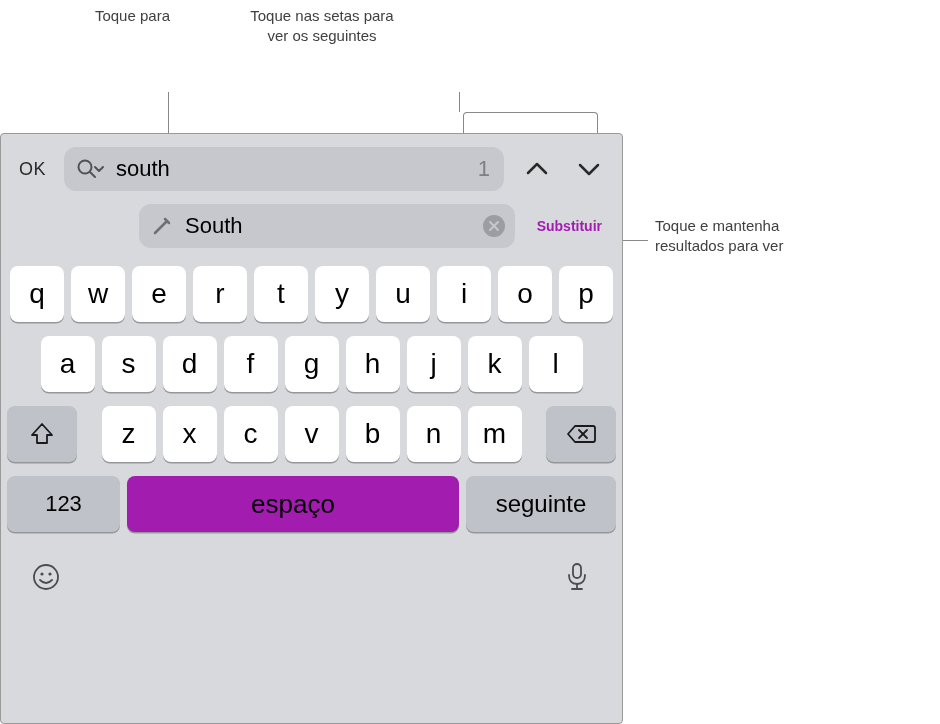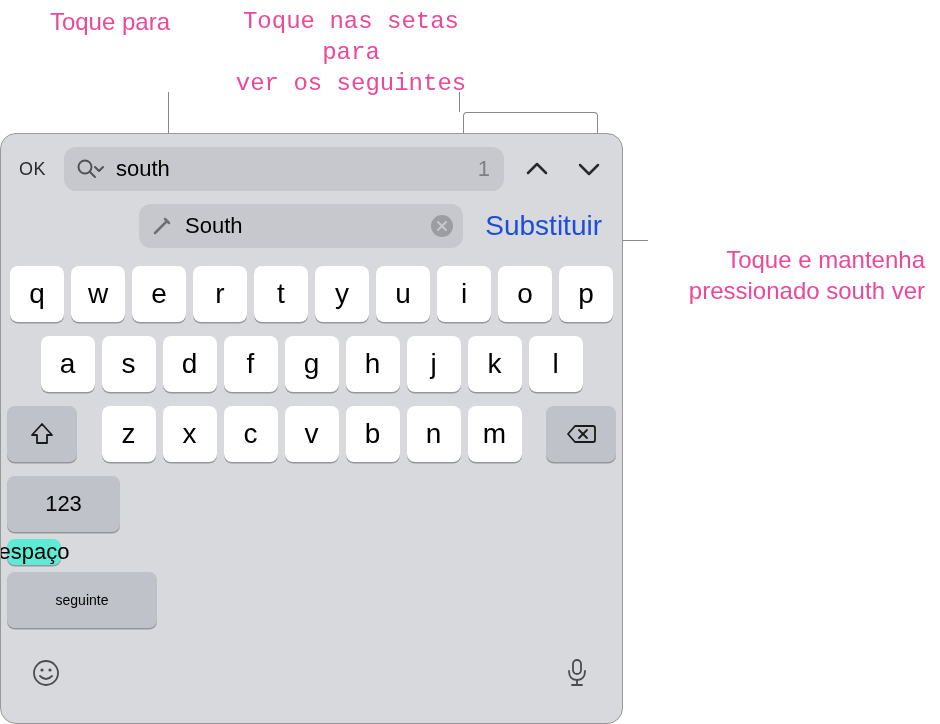--- a/index.html
+++ b/index.html
@@ -7,45 +7,45 @@
     font-family: -apple-system, "Helvetica Neue", Helvetica, Arial, sans-serif;
     background: #fff;
     width: 940px;
     height: 724px;
     position: relative;
     color: #000;
   }
 
   .callout {
     position: absolute;
-    font-size: 24px;
+    font-size: 15px;
     line-height: 1.3;
-    color: #ec4899;
+    color: #404040;
     text-align: center;
   }
-  .callout.right { text-align: right; margin-top: 28px; }
+  .callout.right { text-align: left; }
   .callout-line {
     position: absolute;
     background: #888;
   }
   .bracket {
     position: absolute;
     border: 1px solid #888;
     border-bottom: none;
   }
 
   .device {
     position: absolute;
     left: 0;
     top: 133px;
     width: 623px;
     height: 591px;
     background: #d7d9dd;
     border: 1px solid #999;
-    border-radius: 16px;
+    border-radius: 4px;
     overflow: hidden;
   }
 
   .topbar {
     display: flex;
     align-items: center;
     height: 66px;
     padding: 10px 14px 6px 14px;
     gap: 14px;
   }
@@ -106,23 +106,23 @@
   .clear-circle {
     width: 22px;
     height: 22px;
     border-radius: 50%;
     background: #9b9da2;
     display: flex;
     align-items: center;
     justify-content: center;
   }
   .replace-btn {
-    font-size: 28px;
-    font-weight: 400;
-    color: #1d4ed8;
+    font-size: 14px;
+    font-weight: 700;
+    color: #a21caf;
     padding: 6px 2px;
   }
 
   .keyboard {
     padding: 8px 6px 8px 6px;
   }
   .krow {
     display: flex;
     justify-content: center;
     gap: 7px;
@@ -139,24 +139,24 @@
     justify-content: center;
     font-size: 28px;
     color: #000;
   }
   .key.shift, .key.back {
     width: 70px;
     background: #bfc2c8;
   }
   .krow.r3 { justify-content: space-between; padding: 0 0px; }
   .krow.r3 .letters { display: flex; gap: 7px; }
-  .krow.r4 { gap: 7px; flex-direction: column; }
+  .krow.r4 { gap: 7px; }
   .key.wide123 { width: 113px; background: #bfc2c8; font-size: 22px; }
-  .key.space { flex:1; background:#5eead4; font-size: 22px; }
-  .key.next { width: 150px; background: #bfc2c8; font-size: 14px; }
+  .key.space { flex:1; background:#a21caf; font-size: 26px; }
+  .key.next { width: 150px; background: #bfc2c8; font-size: 24px; }
   .bottombar {
     display: flex;
     justify-content: space-between;
     padding: 14px 22px 12px 22px;
   }
   .emoji-btn, .mic-btn {
     width: 34px;
     height: 34px;
     display: flex;
     align-items: center;
@@ -166,32 +166,32 @@
   svg { display: block; }
 </style>
 </head>
 <body>
 
 <div class="callout" style="left:20px; top:6px; width:150px; text-align:right;">
   <div>Toque para</div>
 </div>
 <div class="callout-line" style="left:168px; top:92px; width:1px; height:65px;"></div>
 
-<div class="callout" style="left:226px; top:6px; width:250px;font-family:Liberation Mono, monospace;">
+<div class="callout" style="left:197px; top:6px; width:250px;">
   <div>Toque nas setas para</div>
   <div>ver os seguintes</div>
 </div>
 <div class="callout-line" style="left:459px; top:92px; width:1px; height:20px;"></div>
 <div class="bracket" style="left:463px; top:112px; width:135px; height:12px; border-radius: 4px 4px 0 0;"></div>
 <div class="callout-line" style="left:463px; top:124px; width:1px; height:18px;"></div>
 <div class="callout-line" style="left:597px; top:124px; width:1px; height:18px;"></div>
 
 <div class="callout right" style="left:655px; top:216px; width:270px;">
   <div>Toque e mantenha</div>
-  <div>pressionado south ver</div>
+  <div>resultados para ver</div>
 </div>
 <div class="callout-line" style="left:596px; top:240px; width:52px; height:1px;"></div>
 
 <div class="device">
 
   <div class="topbar">
     <div class="ok-btn">OK</div>
 
     <div class="findbar">
       <span>

